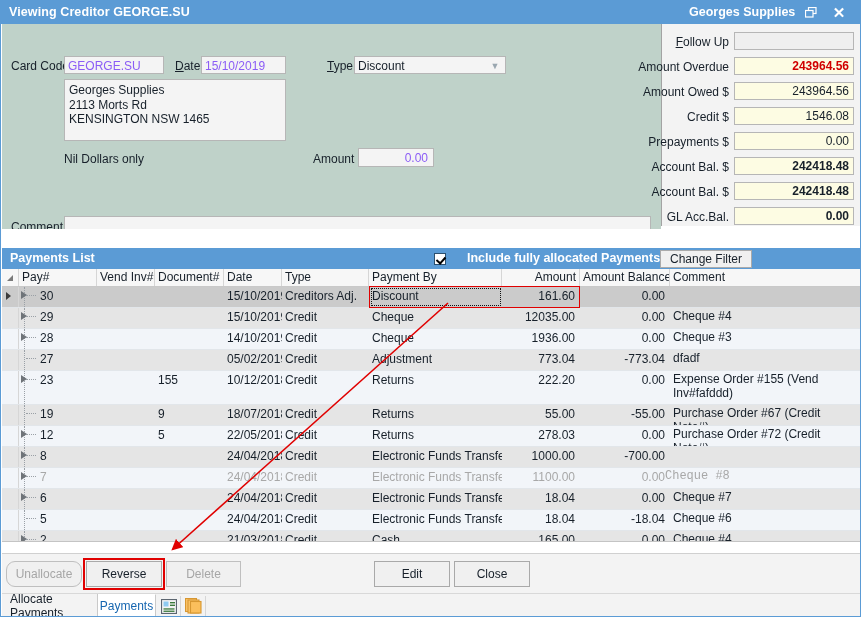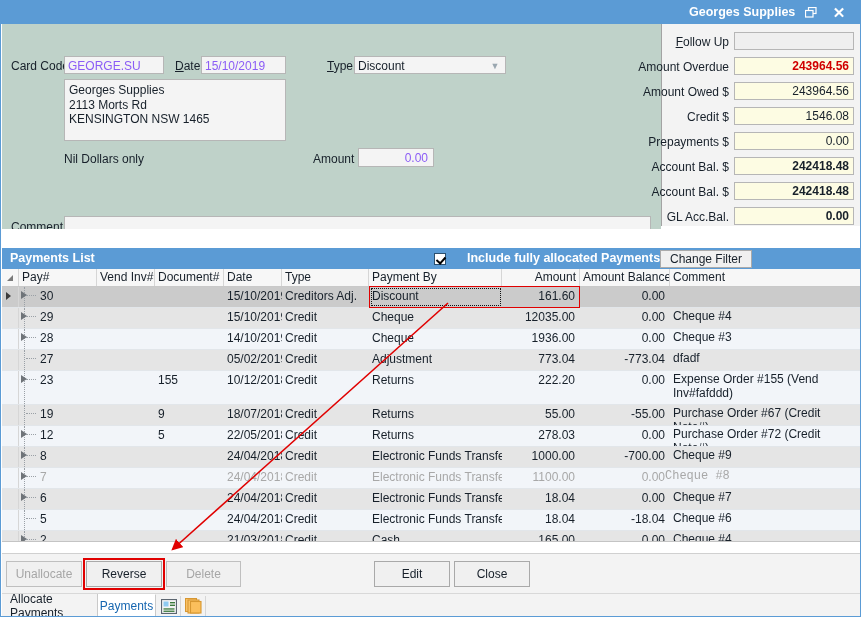--- a/index.html
+++ b/index.html
@@ -341,20 +341,21 @@
     width: 861px; height: 617px;
     pointer-events: none;
   }
 </style>
 </head>
 <body>
 
 <div id="app">
 
   <div class="titlebar">
+    <div class="title-main">Viewing Creditor GEORGE.SU</div>
     <div class="title-right">Georges Supplies</div>
     <div class="win-btn win-restore">
       <svg width="12" height="11" viewBox="0 0 12 11" aria-hidden="true">
         <rect x="3.5" y="0.5" width="7.5" height="6" fill="none" stroke="#ffffff" stroke-width="1.2"></rect>
         <rect x="0.5" y="3.5" width="7.5" height="6.5" fill="#5b9bd5" stroke="#ffffff" stroke-width="1.2"></rect>
       </svg>
     </div>
     <div class="win-btn win-close">✕</div>
   </div>
 
@@ -551,21 +552,20 @@
           <span class="treearrow"></span>
           <span class="treedash"></span>
           <div class="cell " style="left: 35px; width: 60px;">8</div>
           <div class="cell " style="left: 95px; width: 58px;"></div>
           <div class="cell " style="left: 153px; width: 69px;"></div>
           <div class="cell " style="left: 222px; width: 58px;">24/04/2018</div>
           <div class="cell " style="left: 280px; width: 87px;">Credit</div>
           <div class="cell " style="left: 367px; width: 133px;">Electronic Funds Transfer</div>
           <div class="cell r" style="left: 500px; width: 78px;">1000.00</div>
           <div class="cell r" style="left: 578px; width: 90px;">-700.00</div>
-          <div class="cell wrap" style="left: 668px; width: 191px;">Cheque #9</div>
         </div>
         <div class="grow alt muted" style="top: 181px; height: 21px;">
           <div class="rowind"></div>
           <span class="treeline"></span>
           <span class="treearrow"></span>
           <span class="treedash"></span>
           <div class="cell " style="left: 35px; width: 60px;">7</div>
           <div class="cell " style="left: 95px; width: 58px;"></div>
           <div class="cell " style="left: 153px; width: 69px;"></div>
           <div class="cell " style="left: 222px; width: 58px;">24/04/2018</div>
@@ -619,21 +619,21 @@
           <div class="cell r" style="left: 578px; width: 90px;">0.00</div>
           <div class="cell wrap" style="left: 668px; width: 191px;">Cheque #4</div>
         </div>
         <div class="gblank" style="top: 277px; height: 0px;">
           <div class="rowind"></div>
         </div>
       </div>
   </div>
 
   <div class="btnbar">
-    <div class="btn disabled" style="left:4px;   width:76px;">Unallocate</div>
+    <div class="btn disabled" style="left:4px;   width:76px;border-radius:9px;">Unallocate</div>
     <div class="btn" style="left:84px;  width:76px;">Reverse</div>
     <div class="btn disabled" style="left:164px; width:75px;">Delete</div>
     <div class="btn" style="left:372px; width:76px;">Edit</div>
     <div class="btn" style="left:452px; width:76px;">Close</div>
     <div class="btn-focus" style="left:81px; top:4px; width:82px; height:32px;"></div>
   </div>
 
   <div class="statusbar">
     <div class="stab" style="left:0px; width:96px;">Allocate Payments</div>
     <div class="stab active" style="left:96px; width:58px;">Payments</div>

